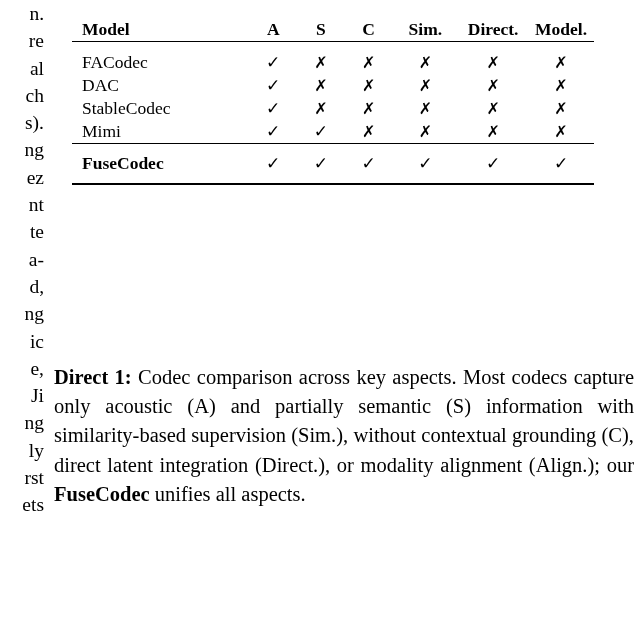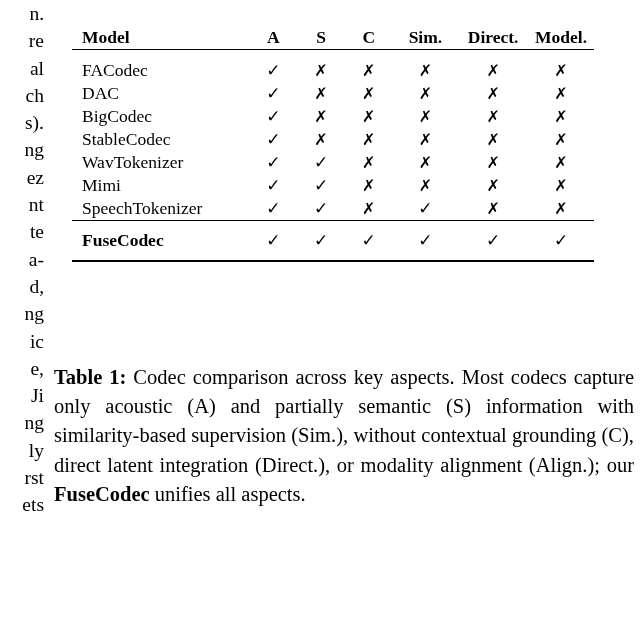--- a/index.html
+++ b/index.html
@@ -32,21 +32,21 @@
   }
   .gutter .gl {
     display: block;
     padding-right: 4px;
     white-space: nowrap;
   }
 
   .figure {
     position: absolute;
     left: 54px;
-    top: 8px;
+    top: 0px;
     width: 587px;
   }
 
   table.codec {
     border-collapse: collapse;
     width: 522px;
     margin-left: 18px;
     margin-top: 18px;
     font-family: "Liberation Serif", serif;
   }
@@ -168,61 +168,34 @@
         <tr>
           <td class="model-c">DAC</td>
           <td><span class="mark check">✓</span></td>
           <td><span class="mark cross">✗</span></td>
           <td><span class="mark cross">✗</span></td>
           <td><span class="mark cross">✗</span></td>
           <td><span class="mark cross">✗</span></td>
           <td><span class="mark cross">✗</span></td>
         </tr>
         <tr>
-          <td class="model-c">BigCodec</td>
-          <td><span class="mark check">✓</span></td>
-          <td><span class="mark cross">✗</span></td>
-          <td><span class="mark cross">✗</span></td>
-          <td><span class="mark cross">✗</span></td>
-          <td><span class="mark cross">✗</span></td>
-          <td><span class="mark cross">✗</span></td>
-        </tr>
-        <tr>
           <td class="model-c">StableCodec</td>
           <td><span class="mark check">✓</span></td>
           <td><span class="mark cross">✗</span></td>
           <td><span class="mark cross">✗</span></td>
           <td><span class="mark cross">✗</span></td>
           <td><span class="mark cross">✗</span></td>
           <td><span class="mark cross">✗</span></td>
         </tr>
         <tr>
-          <td class="model-c">WavTokenizer</td>
-          <td><span class="mark check">✓</span></td>
-          <td><span class="mark check">✓</span></td>
-          <td><span class="mark cross">✗</span></td>
-          <td><span class="mark cross">✗</span></td>
-          <td><span class="mark cross">✗</span></td>
-          <td><span class="mark cross">✗</span></td>
-        </tr>
-        <tr>
           <td class="model-c">Mimi</td>
           <td><span class="mark check">✓</span></td>
           <td><span class="mark check">✓</span></td>
           <td><span class="mark cross">✗</span></td>
           <td><span class="mark cross">✗</span></td>
-          <td><span class="mark cross">✗</span></td>
-          <td><span class="mark cross">✗</span></td>
-        </tr>
-        <tr>
-          <td class="model-c">SpeechTokenizer</td>
-          <td><span class="mark check">✓</span></td>
-          <td><span class="mark check">✓</span></td>
-          <td><span class="mark cross">✗</span></td>
-          <td><span class="mark check">✓</span></td>
           <td><span class="mark cross">✗</span></td>
           <td><span class="mark cross">✗</span></td>
         </tr>
       </tbody>
     <tfoot>
         <tr class="final">
           <td class="model-c">FuseCodec</td>
           <td><span class="mark check">✓</span></td>
           <td><span class="mark check">✓</span></td>
           <td><span class="mark check">✓</span></td>
@@ -230,14 +203,14 @@
           <td><span class="mark check">✓</span></td>
           <td><span class="mark check">✓</span></td>
         </tr>
       </tfoot>
   </table>
   <div class="botrule"></div>
 
 </div>
 
 <div class="caption">
-  <b>Table 1:</b><span> Codec comparison across key aspects. Most codecs capture only acoustic (A) and partially semantic (S) information with similarity-based supervision (Sim.), without contextual grounding (C), direct latent integration (Direct.), or modality alignment (Align.); our </span><b>FuseCodec</b><span> unifies all aspects.</span>
+  <b>Direct 1:</b><span> Codec comparison across key aspects. Most codecs capture only acoustic (A) and partially semantic (S) information with similarity-based supervision (Sim.), without contextual grounding (C), direct latent integration (Direct.), or modality alignment (Align.); our </span><b>FuseCodec</b><span> unifies all aspects.</span>
 </div>
 
 </body></html>

